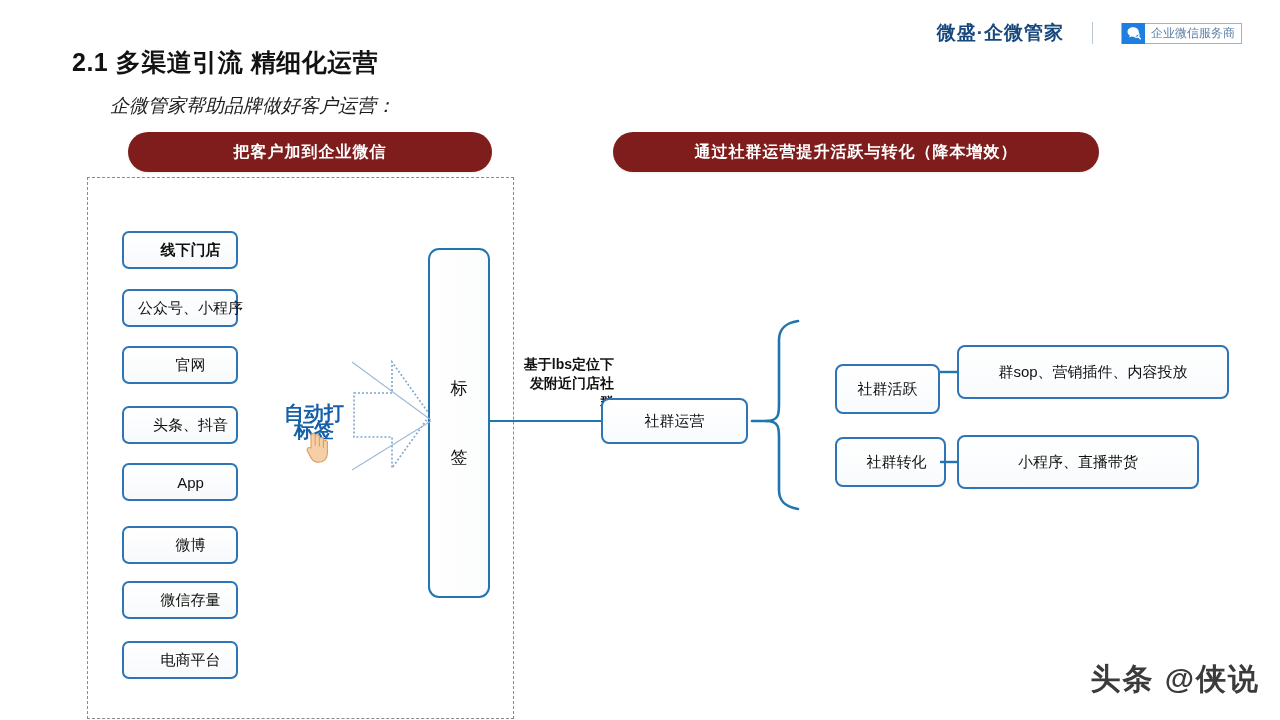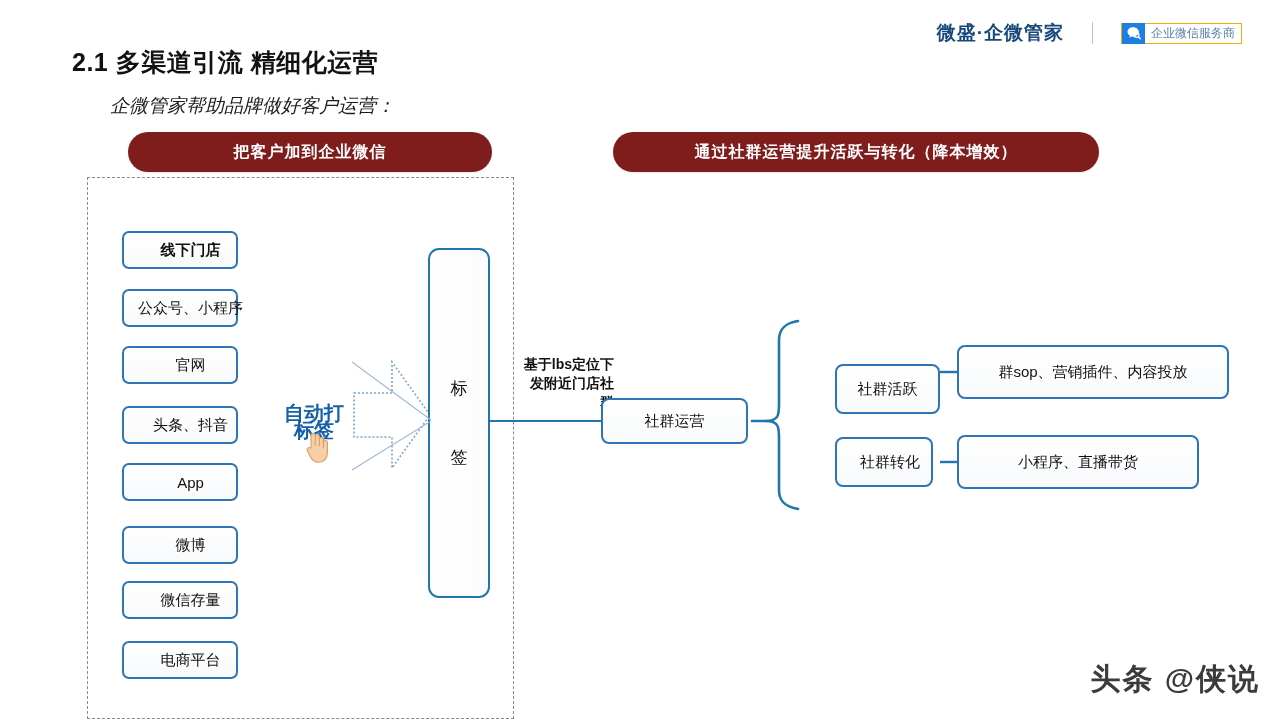--- a/index.html
+++ b/index.html
@@ -200,21 +200,21 @@
     display: flex;
     align-items: center;
     justify-content: center;
     box-sizing: border-box;
     font-size: 15px;
     color: #101010;
     white-space: nowrap;
   }
   .node-ops     { left: 601px; top: 398px; width: 147px; height: 46px; }
   .node-active  { left: 835px; top: 347px; width: 105px; height: 50px; margin-top: 17px; }
-  .node-convert { left: 835px; top: 437px; width: 98px; height: 50px; padding-left: 12px; }
+  .node-convert { left: 835px; top: 437px; width: 111px; height: 50px; padding-left: 12px; }
   .node-active-detail  { left: 957px; top: 345px; width: 272px; height: 54px; }
   .node-convert-detail { left: 957px; top: 435px; width: 242px; height: 54px; }
 
   
   .overlay {
     position: absolute;
     left: 0; top: 0;
     width: 1280px; height: 720px;
     pointer-events: none;
   }

